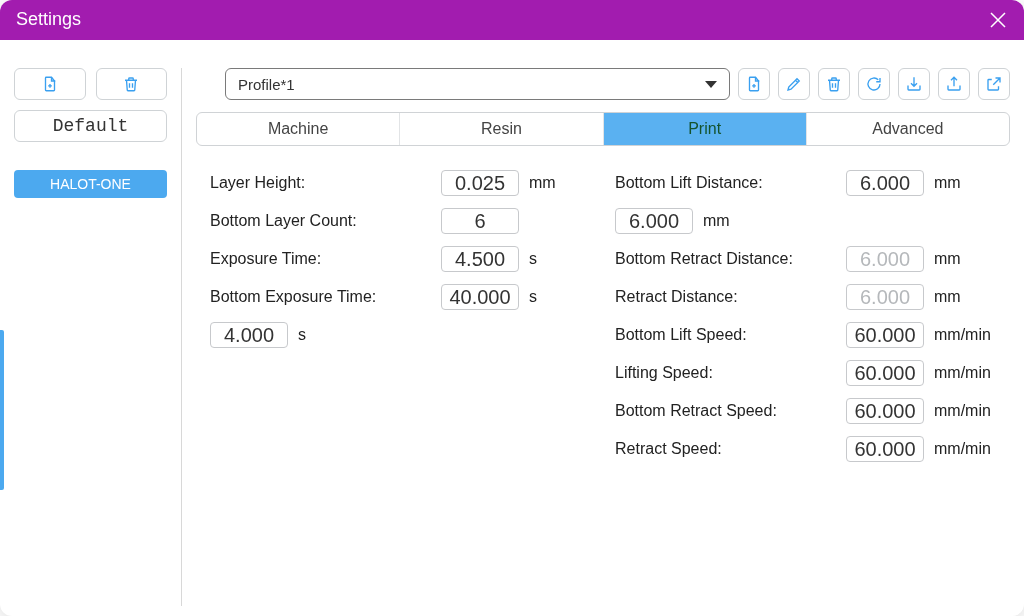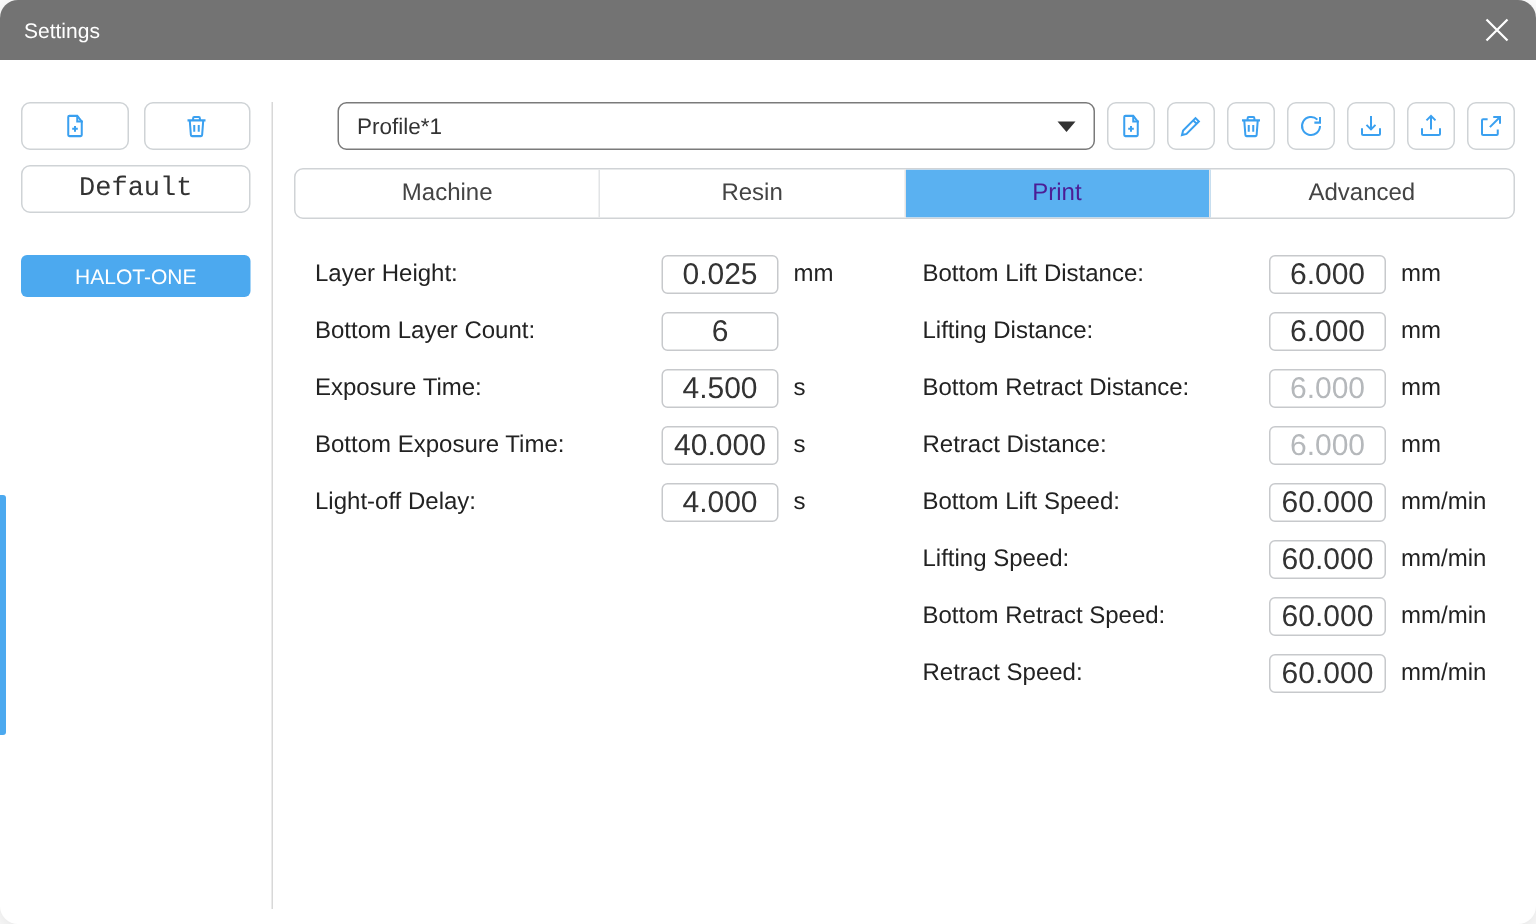--- a/index.html
+++ b/index.html
@@ -14,27 +14,27 @@
   .window {
     width: 1024px; height: 616px;
     background: #fff;
     border-radius: 12px;
     box-shadow: 0 4px 20px rgba(0,0,0,0.15);
     display: flex;
     flex-direction: column;
   }
   .titlebar {
     height: 40px;
-    background: #737373;
+    background: #a21caf;
     color: #fff;
     display: flex;
     align-items: center;
     padding: 0 12px 1px 16px;
     border-radius: 12px 12px 0 0;
-    font-size: 14px;
+    font-size: 18px;
   }
   .titlebar .title { flex: 1; }
   .titlebar .close-btn {
     width: 28px; height: 28px;
     display: flex; align-items: center; justify-content: center;
     cursor: pointer;
   }
   .titlebar .close-btn svg { stroke: #fff; }
   .body {
     flex: 1;
@@ -144,21 +144,21 @@
     flex: 1;
     display: flex; align-items: center; justify-content: center;
     font-size: 16px;
     color: #444;
     cursor: pointer;
     border-right: 1px solid #e2e4e6;
   }
   .tab:last-child { border-right: none; }
   .tab.active {
     background: #5ab1f1;
-    color: #4c1d95;
+    color: #14532d;
   }
   .params {
     display: flex;
     gap: 24px;
     padding: 10px 14px 0 14px;
   }
   .col {
     flex: 1;
     display: flex;
     flex-direction: column;
@@ -308,33 +308,31 @@
               <span class="label">Exposure Time:</span>
               <input class="field" value="4.500" style="">
               <span class="unit">s</span>
             </div>
             <div class="row">
               <span class="label">Bottom Exposure Time:</span>
               <input class="field" value="40.000" style="">
               <span class="unit">s</span>
             </div>
             <div class="row">
-              <span class="label">Light-off Delay:</span>
               <input class="field" value="4.000" style="">
               <span class="unit">s</span>
             </div>
           </div>
         <div class="col" id="right-col">
             <div class="row">
               <span class="label">Bottom Lift Distance:</span>
               <input class="field" value="6.000" style="">
               <span class="unit">mm</span>
             </div>
             <div class="row">
-              <span class="label">Lifting Distance:</span>
               <input class="field" value="6.000" style="">
               <span class="unit">mm</span>
             </div>
             <div class="row">
               <span class="label">Bottom Retract Distance:</span>
               <input class="field disabled" disabled="disabled" value="6.000" style="">
               <span class="unit">mm</span>
             </div>
             <div class="row">
               <span class="label">Retract Distance:</span>

